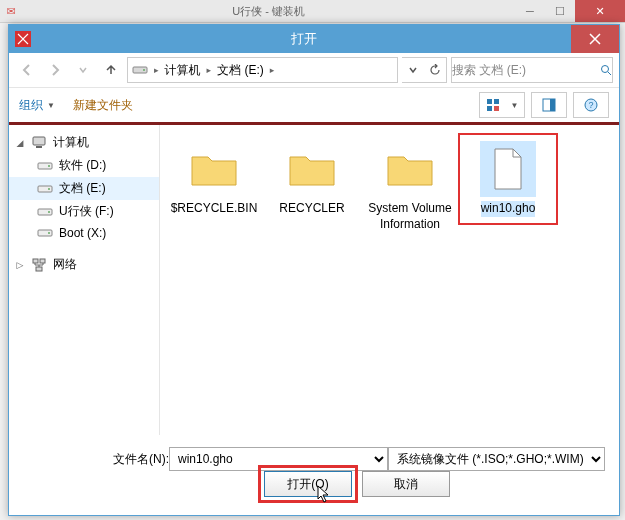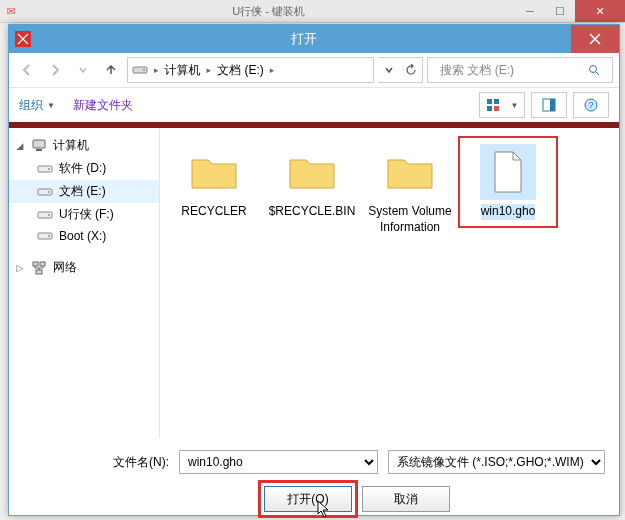--- a/index.html
+++ b/index.html
@@ -17,23 +17,23 @@
 .titlebar .ttitle{flex:1;text-align:center;font-size:13px}
 .titlebar .tclose{width:48px;height:28px;background:#c75050;display:flex;align-items:center;justify-content:center}
 .navbar{height:34px;border-bottom:1px solid #e5e5e5;display:flex;align-items:center;padding:0 6px;gap:4px}
 .navbtn{width:24px;height:24px;display:flex;align-items:center;justify-content:center;color:#888;border-radius:2px}
 .navbtn.grey{color:#bbb}
 .addr{flex:1;height:24px;border:1px solid #ccc;display:flex;align-items:center;padding:0 4px;gap:6px;background:#fff}
 .addr .seg{display:flex;align-items:center;gap:4px;color:#000}
 .addr .chev{color:#666;font-size:9px}
 .addrBtns{display:flex;border:1px solid #ccc;border-left:none}
 .addrBtns div{width:22px;height:24px;display:flex;align-items:center;justify-content:center;color:#555}
-.search{width:160px;height:24px;border:1px solid #ccc;display:flex;align-items:center;padding:0 12px;color:#888;gap:6px}
+.search{width:160px;height:24px;border:1px solid #ccc;display:flex;align-items:center;padding:0 0;color:#888;gap:6px}
 .search span.glass{color:#888}
-.toolbar{height:34px;border-bottom:6px solid #7f1d1d;display:flex;align-items:center;padding:0 10px;gap:18px}
+.toolbar{height:34px;border-bottom:3px solid #7f1d1d;display:flex;align-items:center;padding:0 10px;gap:18px}
 .toolbar .org{color:#1a6fb0;display:flex;align-items:center;gap:4px}
 .toolbar .right{margin-left:auto;display:flex;align-items:center;gap:6px}
 .toolbar .vbtn{width:34px;height:24px;border:1px solid #ccc;display:flex;align-items:center;justify-content:center;color:#555;background:#fff}
 .toolbar .vbtn.split{width:44px;justify-content:space-around}
 .body{display:flex;height:310px}
 .tree{width:150px;border-right:1px solid #e5e5e5;padding:6px 0;overflow:hidden}
 .tree .node{display:flex;align-items:center;gap:6px;padding:3px 6px 3px 12px;white-space:nowrap}
 .tree .node.root{padding-left:6px}
 .tree .node.sel{background:#e5f3ff}
 .tree .twisty{width:10px;text-align:center;color:#666;font-size:9px}
@@ -41,21 +41,21 @@
 .files{flex:1;padding:12px 8px;display:flex;align-items:flex-start;gap:6px}
 .item{width:88px;display:flex;flex-direction:column;align-items:center;text-align:center;gap:4px;padding:4px 2px}
 .item .iconbox{width:56px;height:56px;display:flex;align-items:center;justify-content:center}
 .item .lbl{word-break:break-word;line-height:1.3}
 .item.sel{outline:2px solid #e03131;outline-offset:2px}
 .item.sel .iconbox{background:#cde8ff}
 .item.sel .lbl{background:#cde8ff}
 .folder-svg{width:48px;height:40px}
 .file-svg{width:34px;height:44px}
 .footer{padding:12px 14px 12px 100px}
-.row{display:flex;align-items:center;gap:10px;margin-bottom:12px}
+.row{display:flex;align-items:center;margin-bottom:0}
 .row label{width:60px;text-align:right}
 .row select{flex:1;height:24px;border:1px solid #aaa;font-family:inherit;font-size:12px;padding:0 4px;background:#fff}
 .row select.filter{flex:0 0 176px}
 .btnrow{display:flex;justify-content:center;gap:10px}
 .btn{width:86px;height:24px;border:1px solid #999;background:linear-gradient(#fff,#e9e9e9);display:flex;align-items:center;justify-content:center;font-size:12px}
 .btn.primary{outline:3px solid #e03131;outline-offset:3px;border-color:#2a7ab0;position:relative}
 .cursor{position:absolute;left:60%;top:55%;pointer-events:none}
 svg{display:block}
 </style>
 </head>
@@ -148,21 +148,21 @@
             </svg>
           </span>
       </div>
     </div>
 
     <div class="toolbar">
       <div class="org">
           <span>组织</span> 
           <span style="font-size:8px;color:#555">▼</span>
         </div>
-      <div style="color:#6d28d9">新建文件夹</div>
+      <div style="color:#a16207">新建文件夹</div>
       <div class="right">
         <div class="vbtn split">
           <svg width="14" height="14" viewBox="0 0 14 14">
               <rect x="1" y="1" width="5" height="5" fill="#2a7ab0"></rect>
               <rect x="8" y="1" width="5" height="5" fill="#2a7ab0"></rect>
               <rect x="1" y="8" width="5" height="5" fill="#2a7ab0"></rect>
               <rect x="8" y="8" width="5" height="5" fill="#d9534f"></rect>
             </svg>
           <span style="font-size:8px;color:#555">▼</span>
         </div>
@@ -236,29 +236,29 @@
           </div>
       </div>
 
       <div class="files">
         <div class="item">
           <div class="iconbox">
               <svg class="folder-svg" viewBox="0 0 48 40">
                 <path d="M2 8 L2 36 L46 36 L46 12 L22 12 L18 8 Z" fill="#f8d775" stroke="#d4a93a"></path>
               </svg>
             </div>
-          <div class="lbl">RECYCLER</div>
+          <div class="lbl">$RECYCLE.BIN</div>
         </div>
         <div class="item">
           <div class="iconbox">
               <svg class="folder-svg" viewBox="0 0 48 40">
                 <path d="M2 8 L2 36 L46 36 L46 12 L22 12 L18 8 Z" fill="#f8d775" stroke="#d4a93a"></path>
               </svg>
             </div>
-          <div class="lbl">$RECYCLE.BIN</div>
+          <div class="lbl">RECYCLER</div>
         </div>
         <div class="item">
           <div class="iconbox">
               <svg class="folder-svg" viewBox="0 0 48 40">
                 <path d="M2 8 L2 36 L46 36 L46 12 L22 12 L18 8 Z" fill="#f8d775" stroke="#d4a93a"></path>
               </svg>
             </div>
           <div class="lbl">System Volume Information</div>
         </div>
         <div class="item sel">

